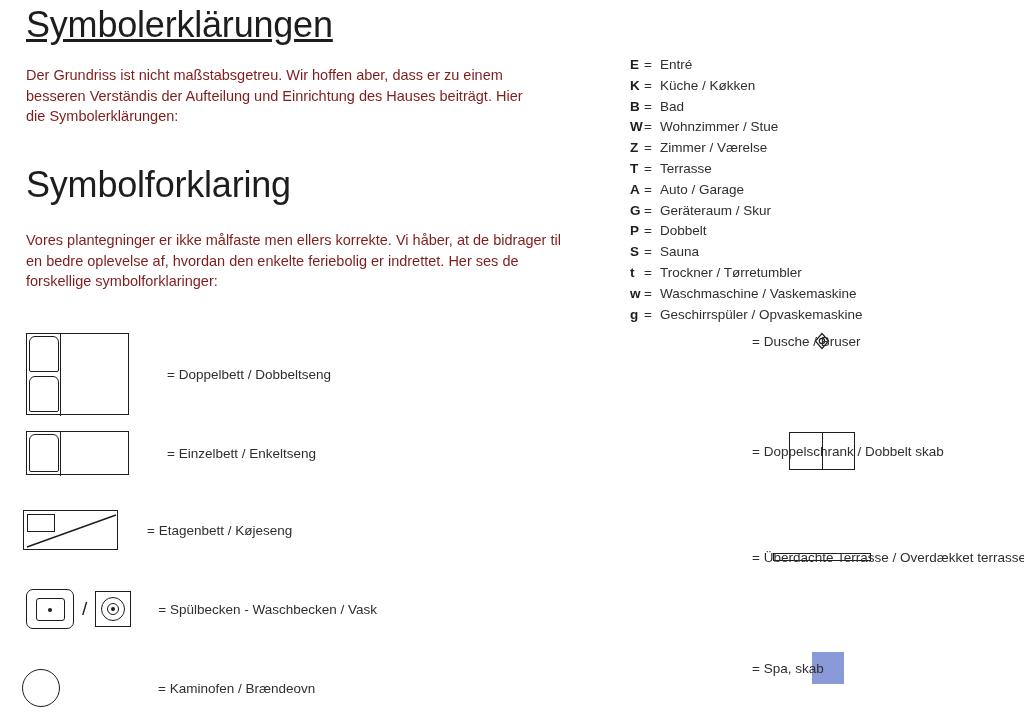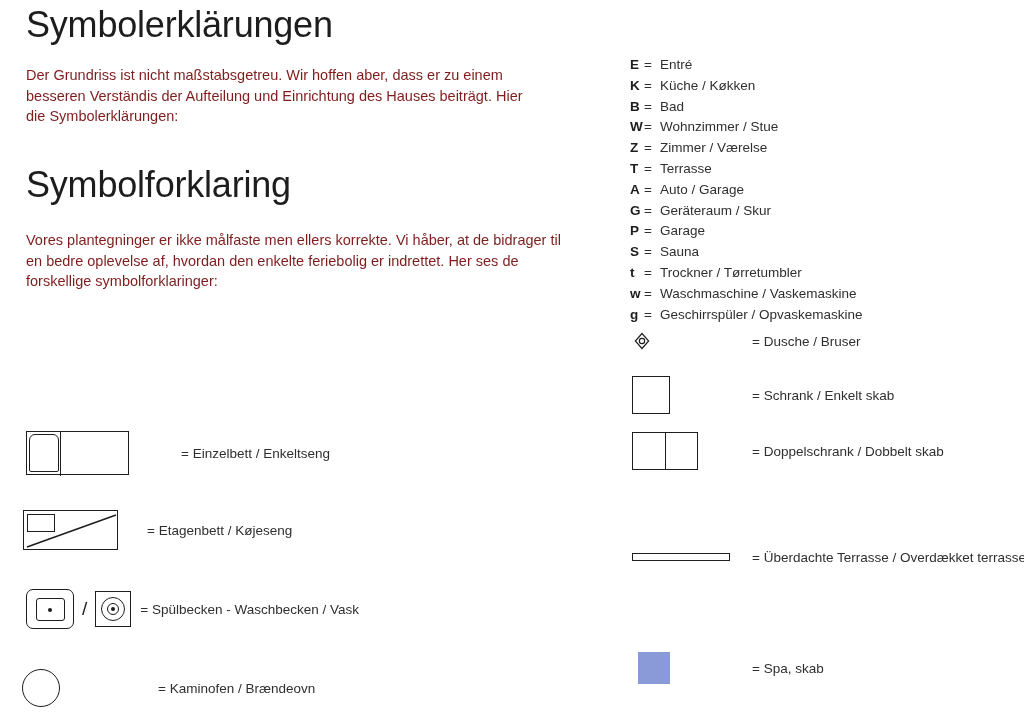--- a/index.html
+++ b/index.html
@@ -34,20 +34,21 @@
     letter-spacing: -0.2px;
     margin: 0;
     padding: 0;
     color: #1d1d1d;
     line-height: 1.1;
   }
   .title-de {
     position: absolute;
     left: 0;
     top: 5px;
+    text-decoration: underline;
   }
   .para {
     font-size: 14.5px;
     line-height: 20.5px;
     color: #7f1d1d;
   }
   .para-de {
     position: absolute;
     left: 0;
     top: 65px;
@@ -261,20 +262,21 @@
   }
   .abbr-val {
     white-space: nowrap;
   }
 
   
   .rsym {
     position: absolute;
     display: flex;
     align-items: center;
+    justify-content: center;
   }
   .rsym .rlabel {
     position: absolute;
     left: 120px;
     font-size: 13.5px;
     color: #2f2f2f;
     white-space: nowrap;
   }
   .shower {
     width: 20px;
@@ -331,22 +333,30 @@
 
     <h1 class="title title-de">Symbolerklärungen</h1>
 
     <div class="para para-de">Der Grundriss ist nicht maßstabsgetreu. Wir hoffen aber, dass er zu einem besseren Verständis der Aufteilung und Einrichtung des Hauses beiträgt. Hier die Symbolerklärungen:</div>
 
     <h1 class="title title-dk">Symbolforklaring</h1>
 
     <div class="para para-dk">Vores plantegninger er ikke målfaste men ellers korrekte. Vi håber, at de bidrager til en bedre oplevelse af, hvordan den enkelte feriebolig er indrettet. Her ses de forskellige symbolforklaringer:</div>
   </div>
 
-
-  <div class="symrow" style="left:26px; top:431px;gap:14px;">
+  <div class="symrow" style="left:26px; top:333px;">
+    <div class="bed-double">
+      <div class="pillowbox"></div>
+      <div class="p1"></div>
+      <div class="p2"></div>
+    </div>
+    <div class="label" style="margin-left:38px;">= Doppelbett / Dobbeltseng</div>
+  </div>
+
+  <div class="symrow" style="left:26px; top:431px;">
     <div class="bed-single">
       <div class="pillowbox"></div>
       <div class="p1"></div>
     </div>
     <div class="label" style="margin-left:38px;">= Einzelbett / Enkeltseng</div>
   </div>
 
   <div class="symrow" style="left:23px; top:510px;">
     <div class="bed-bunk">
       <div class="inner"></div>
@@ -361,21 +371,21 @@
     <div class="sink-rect">
       <div class="bowl"></div>
       <div class="dot"></div>
     </div>
     <div class="slash">/</div>
     <div class="sink-sq">
       <div class="c1"></div>
       <div class="c2"></div>
       <div class="c3"></div>
     </div>
-    <div class="label" style="margin-left:9px;">= Spülbecken - Waschbecken / Vask</div>
+    <div class="label" style="margin-left:27px;">= Spülbecken - Waschbecken / Vask</div>
   </div>
 
   <div class="symrow" style="left:22px; top:669px;justify-content:space-between;">
     <div class="stove"></div>
     <div class="label" style="margin-left:98px;">= Kaminofen / Brændeovn</div>
   </div>
 
   <div class="right-col">
     <div class="abbr-line">
       <span class="abbr-key">E</span>
@@ -413,21 +423,21 @@
       <span class="abbr-val">Auto / Garage</span>
     </div>
     <div class="abbr-line">
       <span class="abbr-key">G</span>
       <span class="abbr-eq">=</span>
       <span class="abbr-val">Geräteraum / Skur</span>
     </div>
     <div class="abbr-line">
       <span class="abbr-key">P</span>
       <span class="abbr-eq">=</span>
-      <span class="abbr-val">Garage</span>
+      <span class="abbr-val">Dobbelt</span>
     </div>
     <div class="abbr-line">
       <span class="abbr-key">S</span>
       <span class="abbr-eq">=</span>
       <span class="abbr-val">Sauna</span>
     </div>
     <div class="abbr-line">
       <span class="abbr-key">t</span>
       <span class="abbr-eq">=</span>
       <span class="abbr-val">Trockner / Tørretumbler</span>
@@ -445,24 +455,20 @@
   </div>
 
   <div class="rsym" style="left:632px; top:328px; width:380px; height:26px;">
     <svg class="shower" width="24" height="24" viewBox="0 0 24 24">
       <polygon points="12,3 20,12 12,21 4,12" fill="none" stroke="#1d1d1d" stroke-width="1.4"></polygon>
       <circle cx="12" cy="12" r="3.2" fill="none" stroke="#1d1d1d" stroke-width="1.4"></circle>
     </svg>
     <div class="rlabel">= Dusche / Bruser</div>
   </div>
 
-  <div class="rsym" style="left:632px; top:375px; width:380px; height:40px;">
-    <div class="box-single"></div>
-    <div class="rlabel">= Schrank / Enkelt skab</div>
-  </div>
 
   <div class="rsym" style="left:632px; top:431px; width:380px; height:40px;">
     <div class="box-double">
       <div class="divider"></div>
     </div>
     <div class="rlabel">= Doppelschrank / Dobbelt skab</div>
   </div>
 
 
   <div class="rsym" style="left:632px; top:551px; width:380px; height:12px;">

